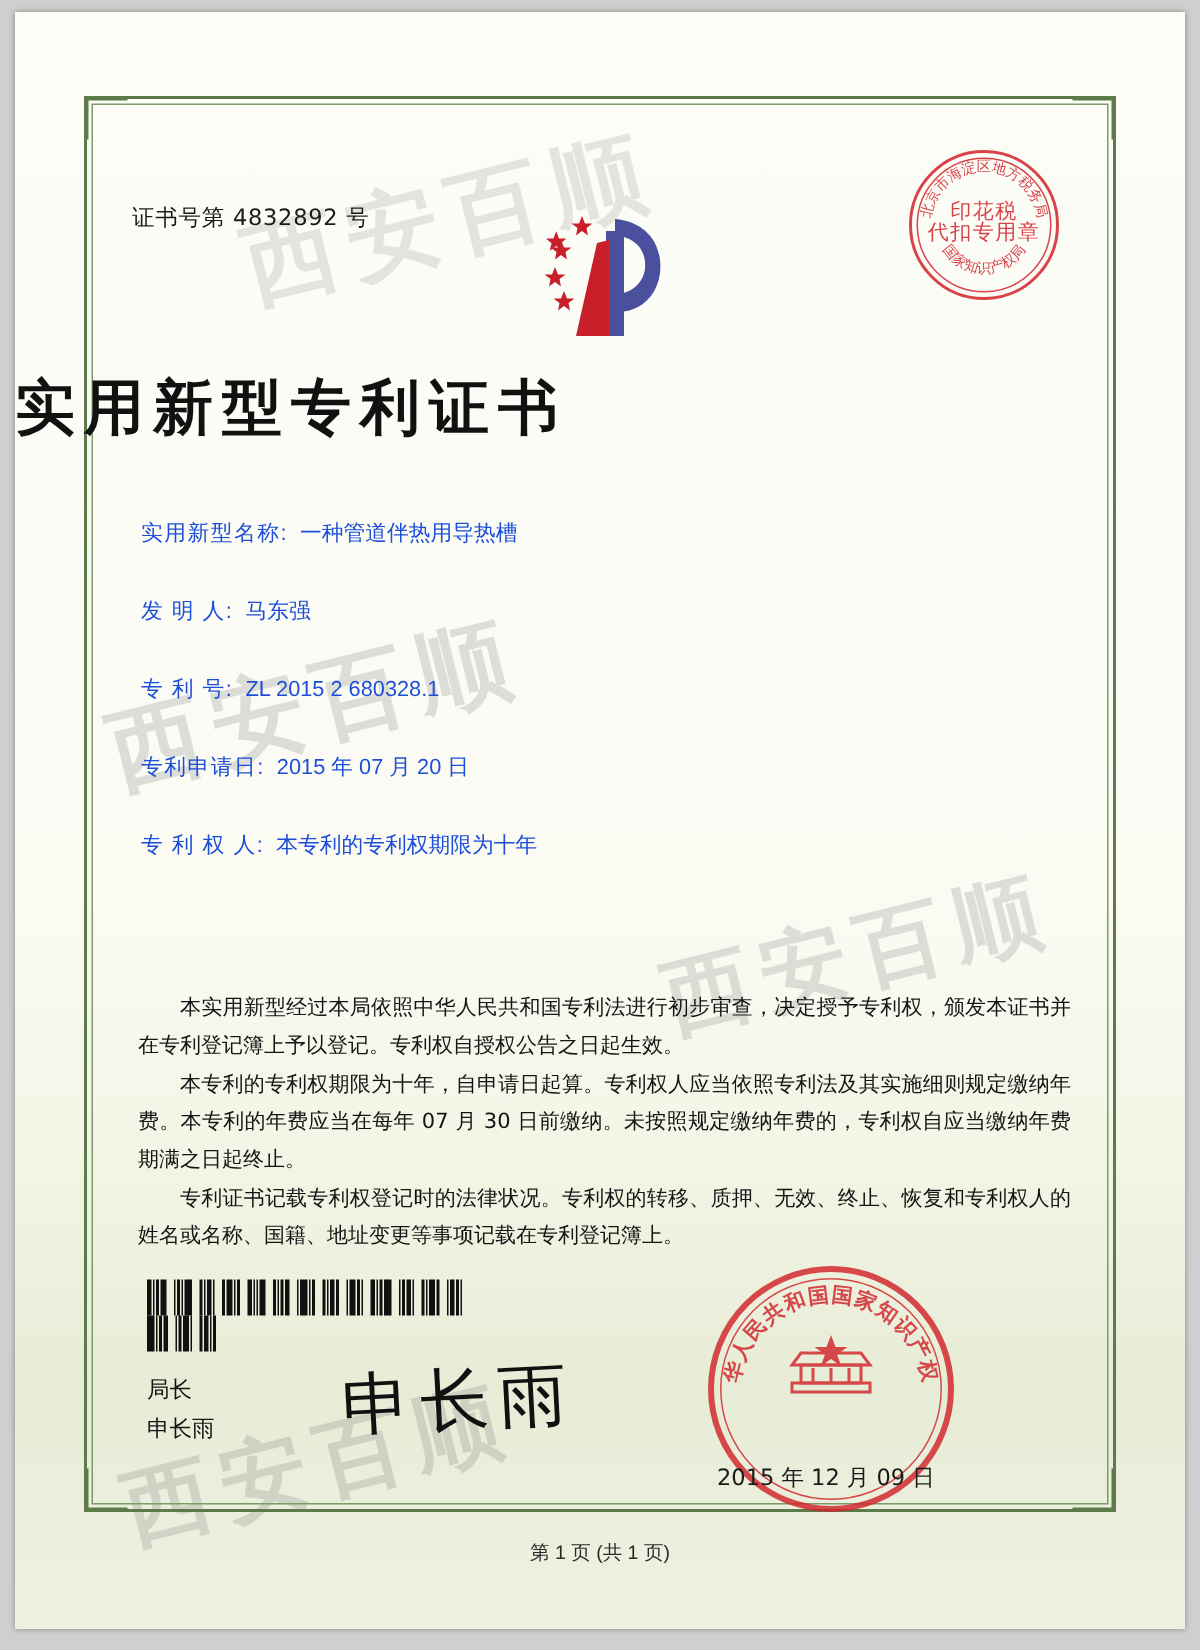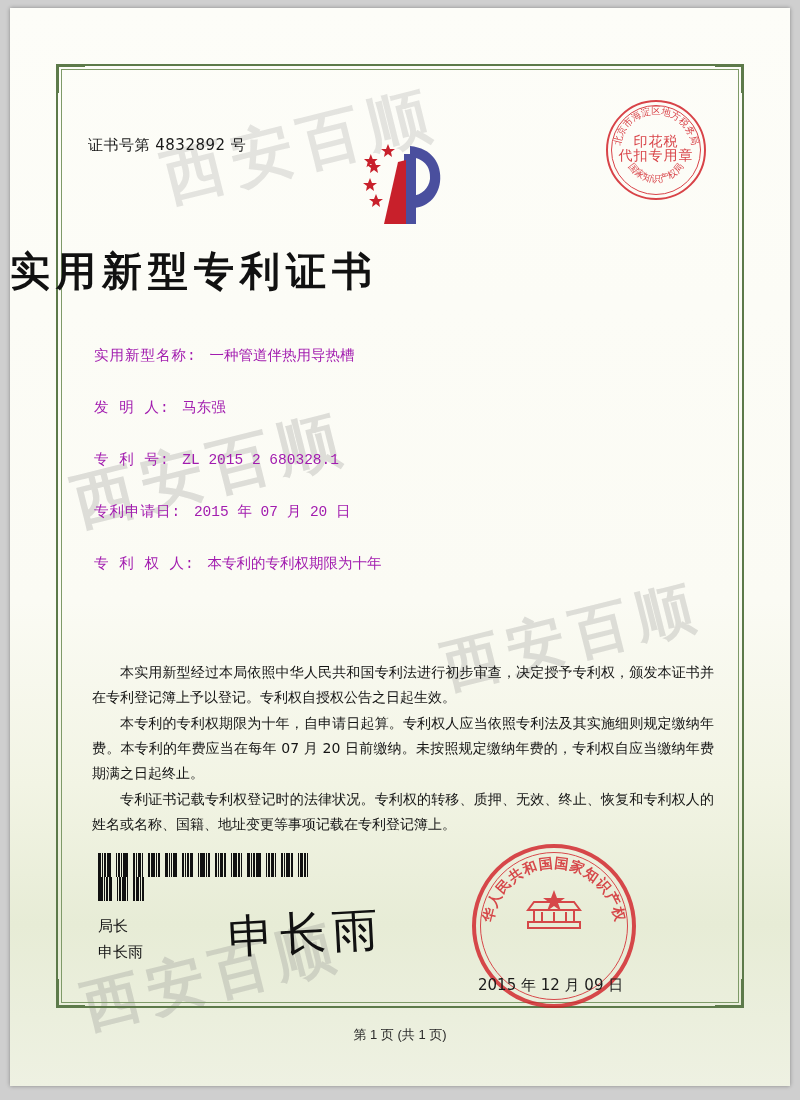--- a/index.html
+++ b/index.html
@@ -59,22 +59,22 @@
     text-align:left;
     font-size:40px;font-weight:bold;letter-spacing:6px;
     color:#111;
     font-family:"DejaVu Sans", sans-serif;
   }
   .fields{
     position:absolute;left:84px;top:338px;right:80px;
   }
   .field{
     margin-bottom:33px;
-    font-size:14.5px;color:#a21caf;
-    font-family:Liberation Mono, monospace;
+    font-size:14.5px;color:#1d4ed8;
+    font-family:Liberation Sans, sans-serif;
     white-space:nowrap;
   }
   .field .lab{letter-spacing:1px;}
   .field .val{margin-left:4px;}
   .body-text{
     position:absolute;left:82px;right:76px;top:652px;
     font-size:14px;line-height:25px;color:#141414;
     font-family:"DejaVu Sans", sans-serif;
     text-align:justify;
   }
@@ -217,21 +217,21 @@
       <span class="val">2015 年 07 月 20 日</span>
     </div>
     <div class="field">
       <span class="lab">专 利 权 人:</span>
       <span class="val">本专利的专利权期限为十年</span>
     </div>
   </div>
 
   <div class="body-text">
     <p>本实用新型经过本局依照中华人民共和国专利法进行初步审查，决定授予专利权，颁发本证书并在专利登记簿上予以登记。专利权自授权公告之日起生效。</p>
-    <p>本专利的专利权期限为十年，自申请日起算。专利权人应当依照专利法及其实施细则规定缴纳年费。本专利的年费应当在每年 07 月 20 日前缴纳。未按照规定缴纳年费的，专利权自应当缴纳年费期满之日起终止。</p>
+    <p>本专利的专利权期限为十年，自申请日起算。专利权人应当依照专利法及其实施细则规定缴纳年费。本专利的年费应当在每年 07 月 30 日前缴纳。未按照规定缴纳年费的，专利权自应当缴纳年费期满之日起终止。</p>
     <p>专利证书记载专利权登记时的法律状况。专利权的转移、质押、无效、终止、恢复和专利权人的姓名或名称、国籍、地址变更等事项记载在专利登记簿上。</p>
   </div>
 
   <div class="barcode">
     <span style="width:3px"></span><span style="width:1px"></span><span style="width:2px"></span><span style="width:4px"></span>
     <span style="width:1px"></span><span style="width:2px"></span><span style="width:1px"></span><span style="width:5px"></span>
     <span style="width:2px"></span><span style="width:1px"></span><span style="width:3px"></span><span style="width:1px"></span>
     <span style="width:2px"></span><span style="width:4px"></span><span style="width:1px"></span><span style="width:2px"></span>
     <span style="width:3px"></span><span style="width:1px"></span><span style="width:1px"></span><span style="width:4px"></span>
     <span style="width:2px"></span><span style="width:1px"></span><span style="width:2px"></span><span style="width:3px"></span>

